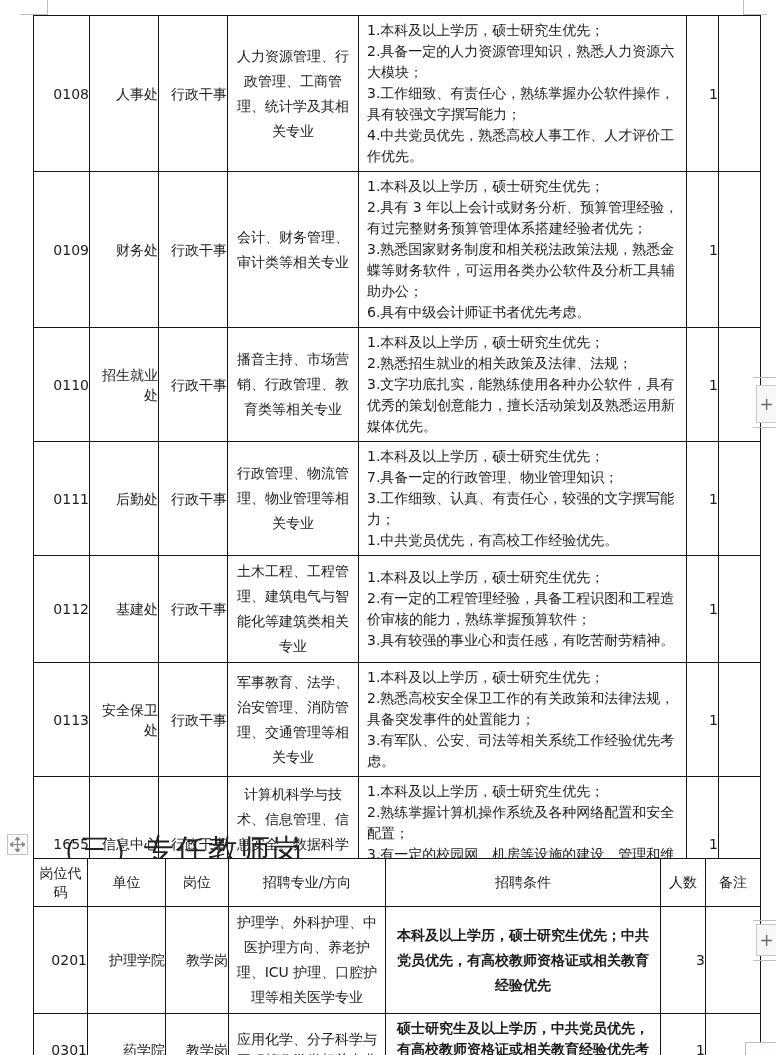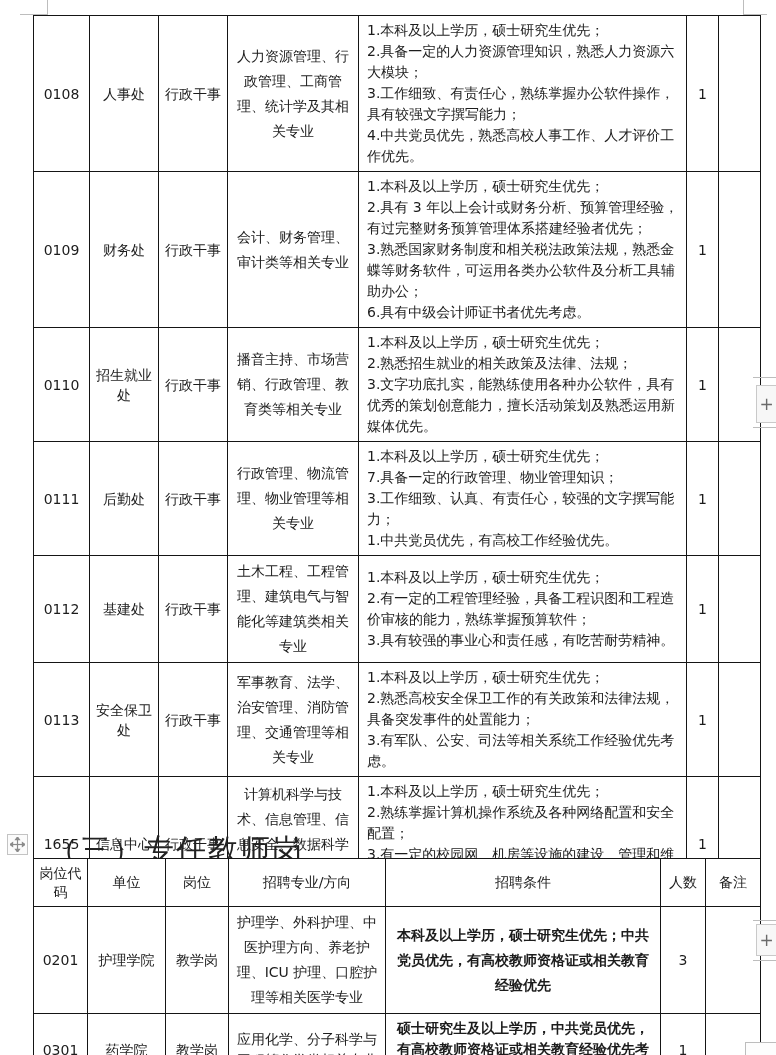--- a/index.html
+++ b/index.html
@@ -7,21 +7,21 @@
   .page {
     position:relative; width:776px; height:1055px; margin:0 auto;
     background:#ffffff; overflow:hidden; color:#1c1c1c;
   }
   
   table { border-collapse:collapse; table-layout:fixed; position:absolute; background:#fff; }
   td, th {
     border:1.5px solid #151515; font-weight:normal;
     font-size:14px; line-height:20px; vertical-align:middle; overflow:hidden;
   }
-  .c-center { text-align:center; }
+  .c-center { text-align:right; }
   .cond-cell { text-align:left; padding:4px 6px 4px 8px; }
   .cond-cell div { line-height:21px; }
   .major-cell { text-align:center; padding:3px 6px; line-height:25px; }
   .t1 { left:33px; top:15px; width:727px; }
   .t2 { left:33px; top:858px; width:727px; }
   .t2 th { line-height:19px; }
   .t2 .cond-cell.center2 { text-align:center; padding:4px 10px; line-height:25px;font-weight:bold; }
   
   .heading {
     position:absolute; left:48px; top:830px; font-family:"DejaVu Serif","Liberation Serif",serif;

